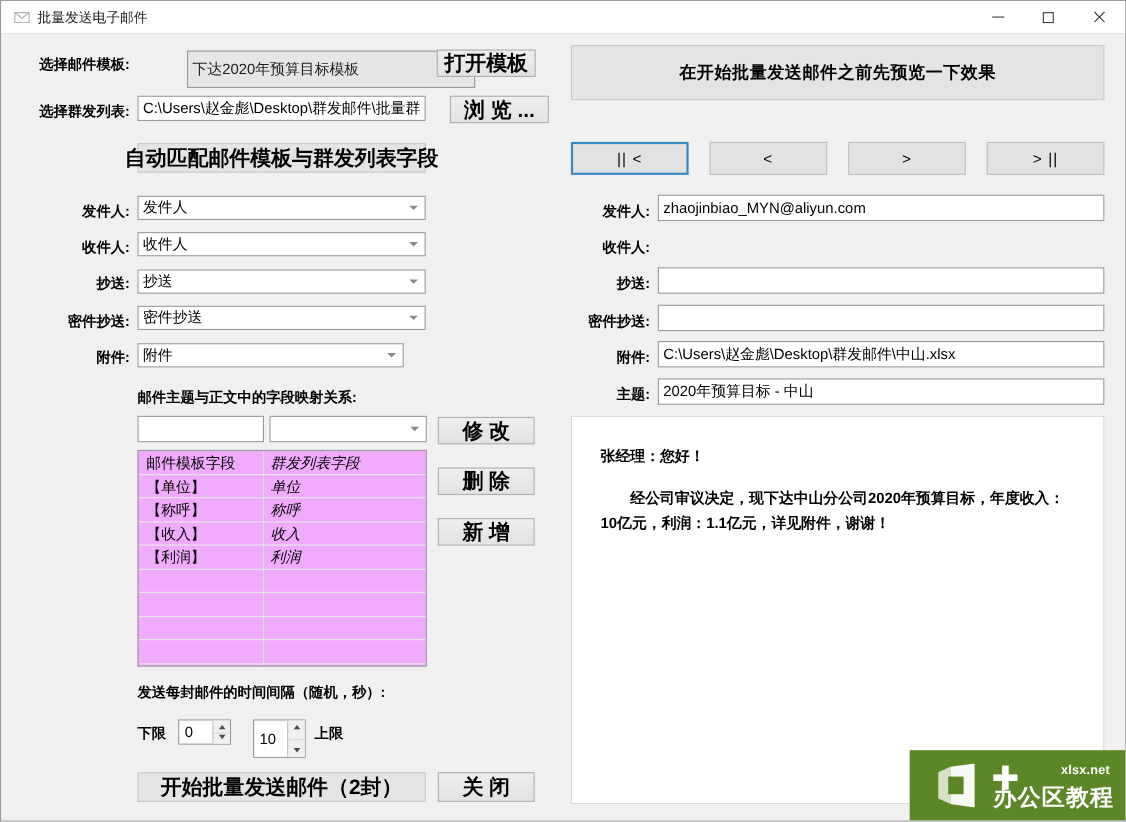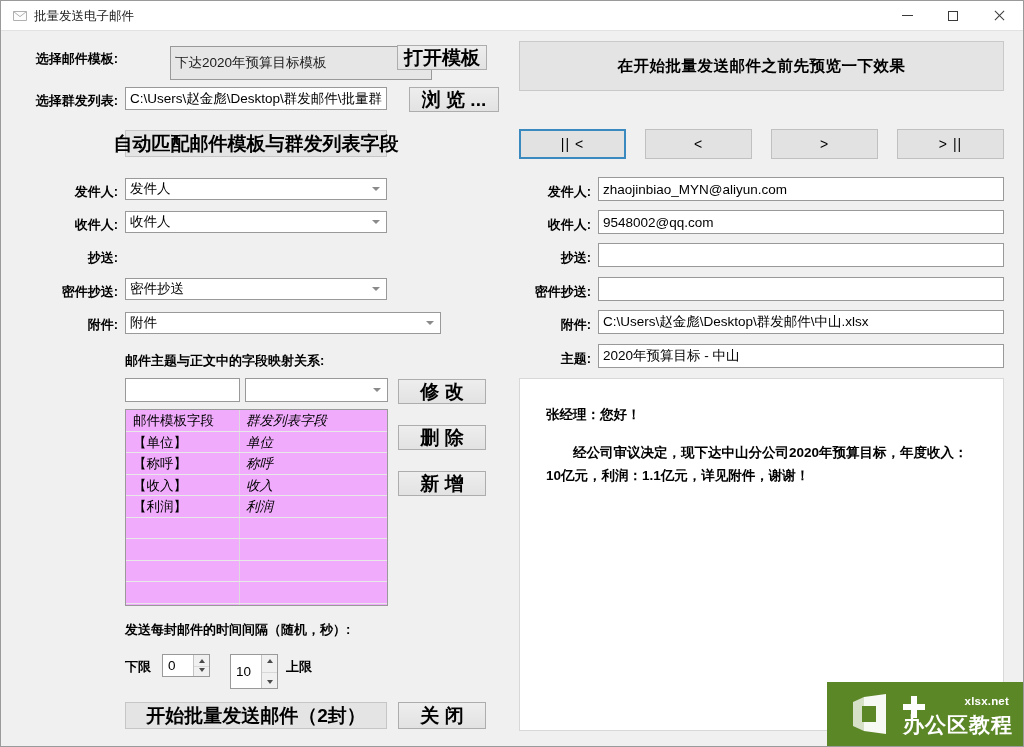--- a/index.html
+++ b/index.html
@@ -358,29 +358,33 @@
     <span class="arrow"></span>
   </div>
 
   <div class="lbl right" style="left:10px; top:215px; width:107px;">收件人:</div>
   <div class="combo" style="left:124px; top:210px; width:262px; height:22px;">
     <span>收件人</span>
     <span class="arrow"></span>
   </div>
 
   <div class="lbl right" style="left:10px; top:248px; width:107px;">抄送:</div>
+  <div class="combo" style="left:124px; top:244px; width:262px; height:22px;">
+    <span>抄送</span>
+    <span class="arrow"></span>
+  </div>
 
   <div class="lbl right" style="left:10px; top:282px; width:107px;">密件抄送:</div>
   <div class="combo" style="left:124px; top:277px; width:262px; height:22px;">
     <span>密件抄送</span>
     <span class="arrow"></span>
   </div>
 
   <div class="lbl right" style="left:10px; top:315px; width:107px;">附件:</div>
-  <div class="combo" style="left:124px; top:311px; width:316px; height:22px;">
+  <div class="combo" style="left:124px; top:311px; width:242px; height:22px;">
     <span>附件</span>
     <span class="arrow"></span>
   </div>
 
   <div class="lbl" style="left:124px; top:351px;">邮件主题与正文中的字段映射关系:</div>
 
   <div class="tbox" style="left:124px; top:377px; width:115px; height:24px;"></div>
   <div class="combo" style="left:244px; top:377px; width:143px; height:24px;">
     <span></span>
     <span class="arrow"></span>
@@ -447,21 +451,20 @@
 
   <div class="btn nav focused" style="left:518px; top:128px; width:107px; height:30px;">|| &lt;</div>
   <div class="btn nav" style="left:644px; top:128px; width:107px; height:30px;">&lt;</div>
   <div class="btn nav" style="left:770px; top:128px; width:107px; height:30px;">&gt;</div>
   <div class="btn nav" style="left:896px; top:128px; width:107px; height:30px;">&gt; ||</div>
 
   <div class="lbl right" style="left:510px; top:182px; width:80px;">发件人:</div>
   <div class="tbox" style="left:597px; top:176px; width:406px; height:24px;">zhaojinbiao_MYN@aliyun.com</div>
 
   <div class="lbl right" style="left:510px; top:215px; width:80px;">收件人:</div>
-  <div class="tbox" style="left:597px; top:209px; width:406px; height:24px;">9548002@qq.com</div>
 
   <div class="lbl right" style="left:510px; top:248px; width:80px;">抄送:</div>
   <div class="tbox" style="left:597px; top:242px; width:406px; height:24px;"></div>
 
   <div class="lbl right" style="left:510px; top:282px; width:80px;">密件抄送:</div>
   <div class="tbox" style="left:597px; top:276px; width:406px; height:24px;"></div>
 
   <div class="lbl right" style="left:510px; top:315px; width:80px;">附件:</div>
   <div class="tbox" style="left:597px; top:309px; width:406px; height:24px;">C:\Users\赵金彪\Desktop\群发邮件\中山.xlsx</div>
 

